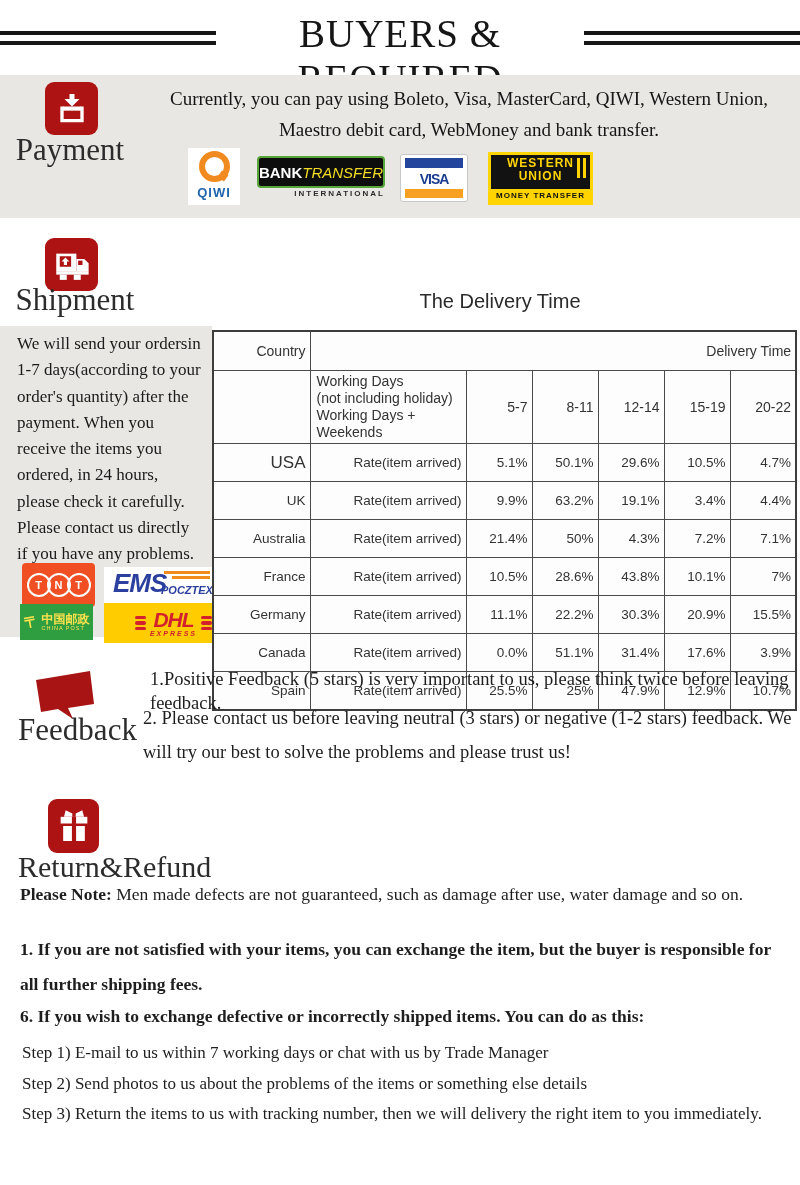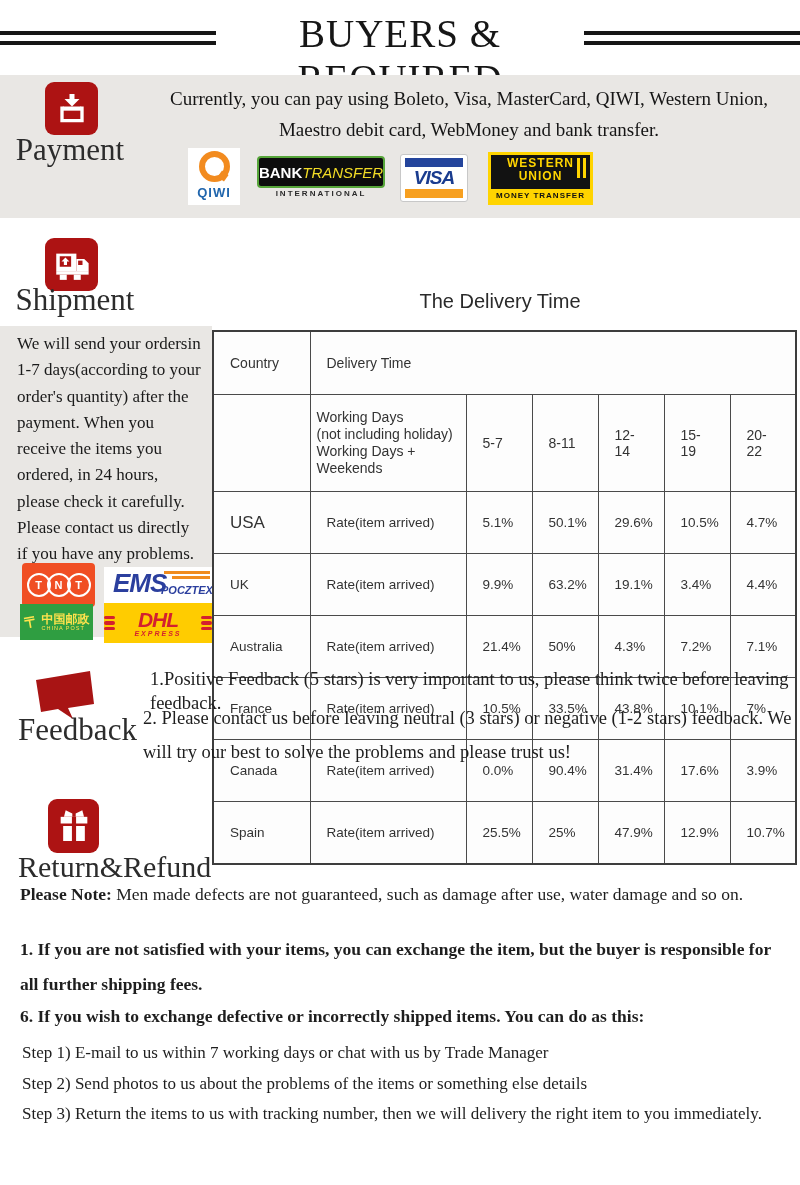--- a/index.html
+++ b/index.html
@@ -25,26 +25,26 @@
   .logo{position:absolute;box-sizing:border-box;}
   .qiwi{left:188px;top:148px;width:52px;height:57px;background:#fff;text-align:center;}
   .qiwi-ring{width:19px;height:19px;border:6px solid #f28b1f;border-radius:50%;margin:3px auto 0;}
   .qiwi-tail{position:absolute;left:31px;top:24px;width:8px;height:8px;background:#f28b1f;transform:rotate(35deg);}
   .qiwi-text{color:#2166ad;font-weight:bold;font-size:13px;letter-spacing:1px;margin-top:3px;}
   .bank{left:257px;top:156px;width:128px;height:44px;}
   .bank-box{height:28px;background:#0d0d0d;border:2px solid #57a63a;border-radius:4px;
             display:flex;align-items:center;justify-content:center;}
   .bank-w1{color:#fff;font-weight:bold;font-size:15px;}
   .bank-w2{color:#f2dc26;font-weight:normal;font-style:italic;font-size:15px;}
-  .bank-sub{text-align:center;font-size:8px;font-weight:bold;letter-spacing:2px;color:#2b2b2b;margin-top:1px;}
+  .bank-sub{text-align:right;font-size:8px;font-weight:bold;letter-spacing:2px;color:#2b2b2b;margin-top:1px;}
   .visa{left:400px;top:154px;width:68px;height:48px;background:#fff;border:1px solid #c8c8c8;border-radius:3px;
         display:flex;flex-direction:column;}
   .visa-top{height:10px;background:#24459c;margin:3px 4px 0;}
   .visa-mid{flex:1;display:flex;align-items:center;justify-content:center;}
-  .visa-word{color:#1a3c8f;font-weight:900;font-style:italic;font-size:19px;letter-spacing:-1px;}
+  .visa-word{color:#1a3c8f;font-weight:900;font-size:14px;letter-spacing:-1px;}
   .visa-bot{height:9px;background:#f7a021;margin:0 4px 3px;}
   .wu{left:488px;top:152px;width:105px;height:53px;background:#121212;border:3px solid #ffd400;
       display:flex;flex-direction:column;}
   .wu-top{flex:1;position:relative;padding-top:2px;text-align:center;}
   .wu-word{color:#ffd400;font-weight:900;font-size:12px;letter-spacing:1px;line-height:13px;}
   .wu-bar{position:absolute;width:3px;height:20px;background:#ffd400;top:3px;}
   .wu-band{height:13px;background:#ffd400;color:#111;font-size:8px;font-weight:bold;
            text-align:center;line-height:13px;letter-spacing:1px;}
 
   
@@ -56,32 +56,32 @@
          color:#fff;font-weight:bold;font-size:11px;display:flex;align-items:center;justify-content:center;}
   .ems{left:104px;top:567px;width:108px;height:38px;background:#fff;position:absolute;}
   .ems-name{position:absolute;left:9px;top:1px;color:#2b3f9e;font-weight:900;font-style:italic;font-size:26px;letter-spacing:-1px;}
   .ems-sub{position:absolute;left:57px;top:17px;color:#2b3f9e;font-weight:900;font-style:italic;font-size:11px;}
   .ems-stripe{position:absolute;background:#f08c1e;height:3px;right:2px;}
   .cpost{left:20px;top:604px;width:73px;height:36px;background:#2f9e41;display:flex;align-items:center;justify-content:center;gap:3px;}
   .cpost-emblem{color:#ffe34d;font-size:15px;font-weight:bold;transform:rotate(-10deg);}
   .cpost-cn{color:#ffe34d;font-size:12px;font-weight:bold;line-height:12px;}
   .cpost-en{color:#ffe34d;font-size:5.5px;letter-spacing:1px;line-height:7px;}
   .dhl{left:104px;top:603px;width:108px;height:40px;background:#ffcc00;display:flex;
-       align-items:center;justify-content:space-between;gap:4px;}
+       align-items:center;justify-content:flex-end;gap:4px;}
   .dhl-dashes{display:flex;flex-direction:column;gap:2px;}
   .dhl-dash{width:11px;height:3.5px;background:#d3202f;border-radius:2px;}
   .dhl-mid{text-align:center;}
   .dhl-word{color:#d3202f;font-weight:900;font-style:italic;font-size:21px;letter-spacing:-1px;line-height:20px;}
   .dhl-sub{color:#d3202f;font-style:italic;font-weight:bold;font-size:7px;letter-spacing:2px;}
 
   
   .dtable-wrap{position:absolute;left:212px;top:330px;}
   table.dtable{border-collapse:collapse;table-layout:fixed;width:583px;background:#fdfdfd;
                font-family:"Liberation Sans","DejaVu Sans",sans-serif;color:#333;}
-  table.dtable td{border:1px solid #4a4a4a;text-align:left;vertical-align:middle;padding:16px;}
+  table.dtable td{border:1px solid #4a4a4a;text-align:right;vertical-align:middle;padding:4px;}
   table.dtable{border:2px solid #3d3d3d;}
   tr.h1 td{height:30px;font-size:14px;}
   tr.h2 td{height:64px;font-size:14px;}
   td.wdays{text-align:left !important;padding:2px 0 2px 6px !important;font-size:12.5px;line-height:17px;}
   tr.drow td{height:29px;font-size:13.5px;}
   td.country{font-size:14.5px;}
   tr.drow.first td.country{font-size:17px;}
 
   
   .fb-p1{position:absolute;left:150px;top:667px;width:652px;font-size:18.5px;line-height:24px;}
@@ -253,30 +253,39 @@
         <td>21.4%</td>
         <td>50%</td>
         <td>4.3%</td>
         <td>7.2%</td>
         <td>7.1%</td>
       </tr>
       <tr class="drow">
         <td class="country">France</td>
         <td>Rate(item arrived)</td>
         <td>10.5%</td>
-        <td>33.5%</td>
+        <td>28.6%</td>
         <td>43.8%</td>
         <td>10.1%</td>
         <td>7%</td>
       </tr>
       <tr class="drow">
+        <td class="country">Germany</td>
+        <td>Rate(item arrived)</td>
+        <td>11.1%</td>
+        <td>22.2%</td>
+        <td>30.3%</td>
+        <td>20.9%</td>
+        <td>15.5%</td>
+      </tr>
+      <tr class="drow">
         <td class="country">Canada</td>
         <td>Rate(item arrived)</td>
         <td>0.0%</td>
-        <td>90.4%</td>
+        <td>51.1%</td>
         <td>31.4%</td>
         <td>17.6%</td>
         <td>3.9%</td>
       </tr>
       <tr class="drow">
         <td class="country">Spain</td>
         <td>Rate(item arrived)</td>
         <td>25.5%</td>
         <td>25%</td>
         <td>47.9%</td>

